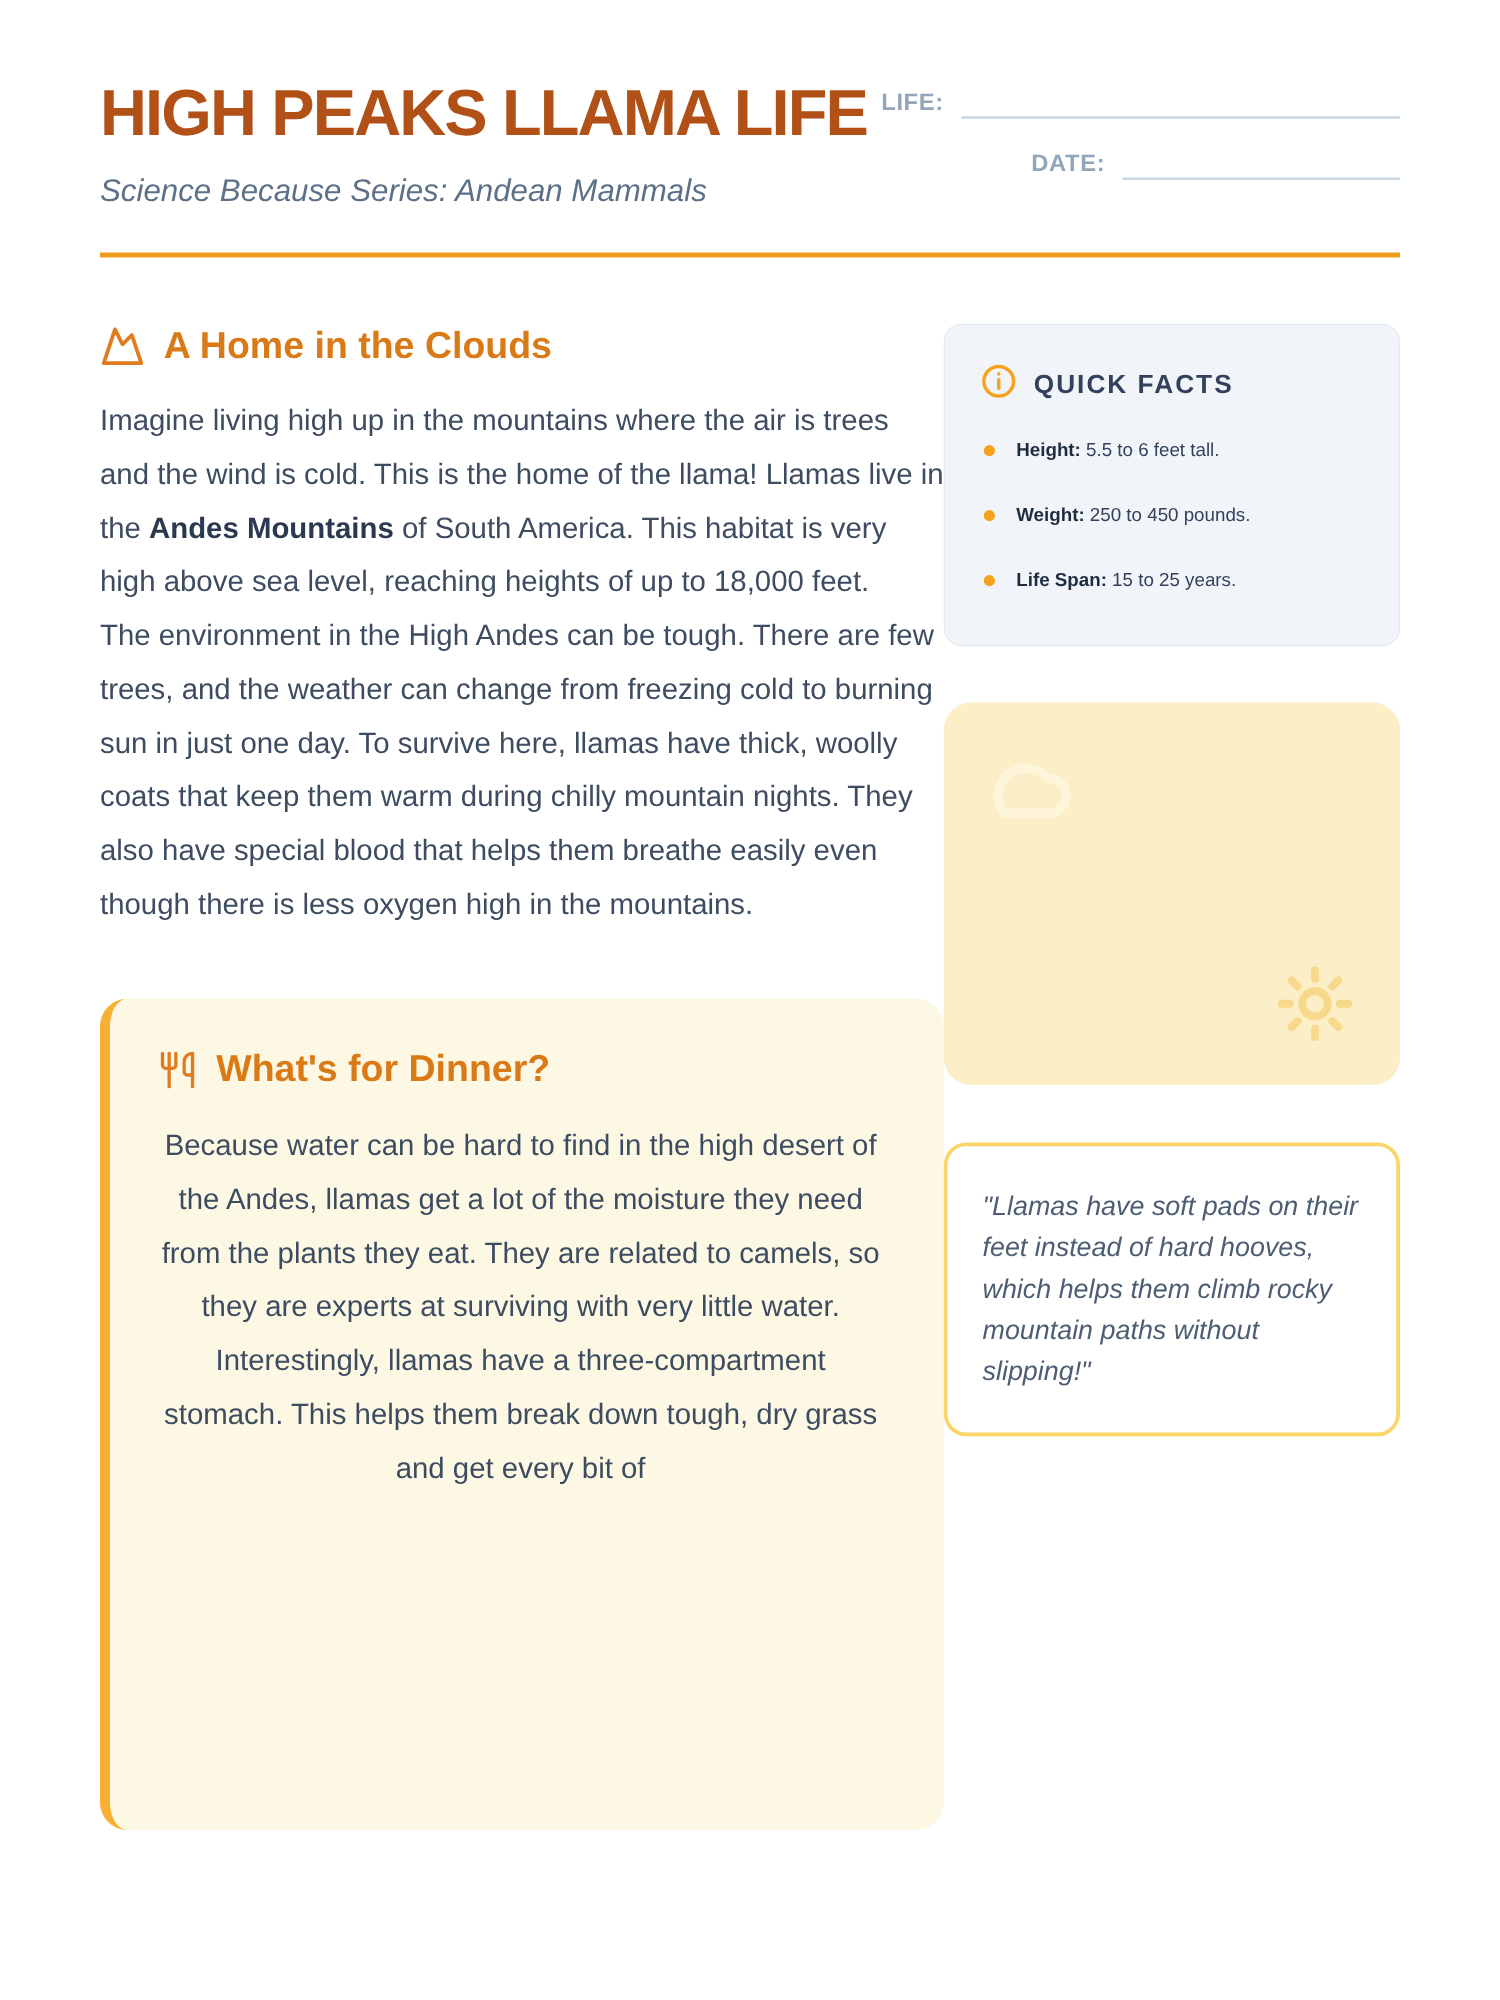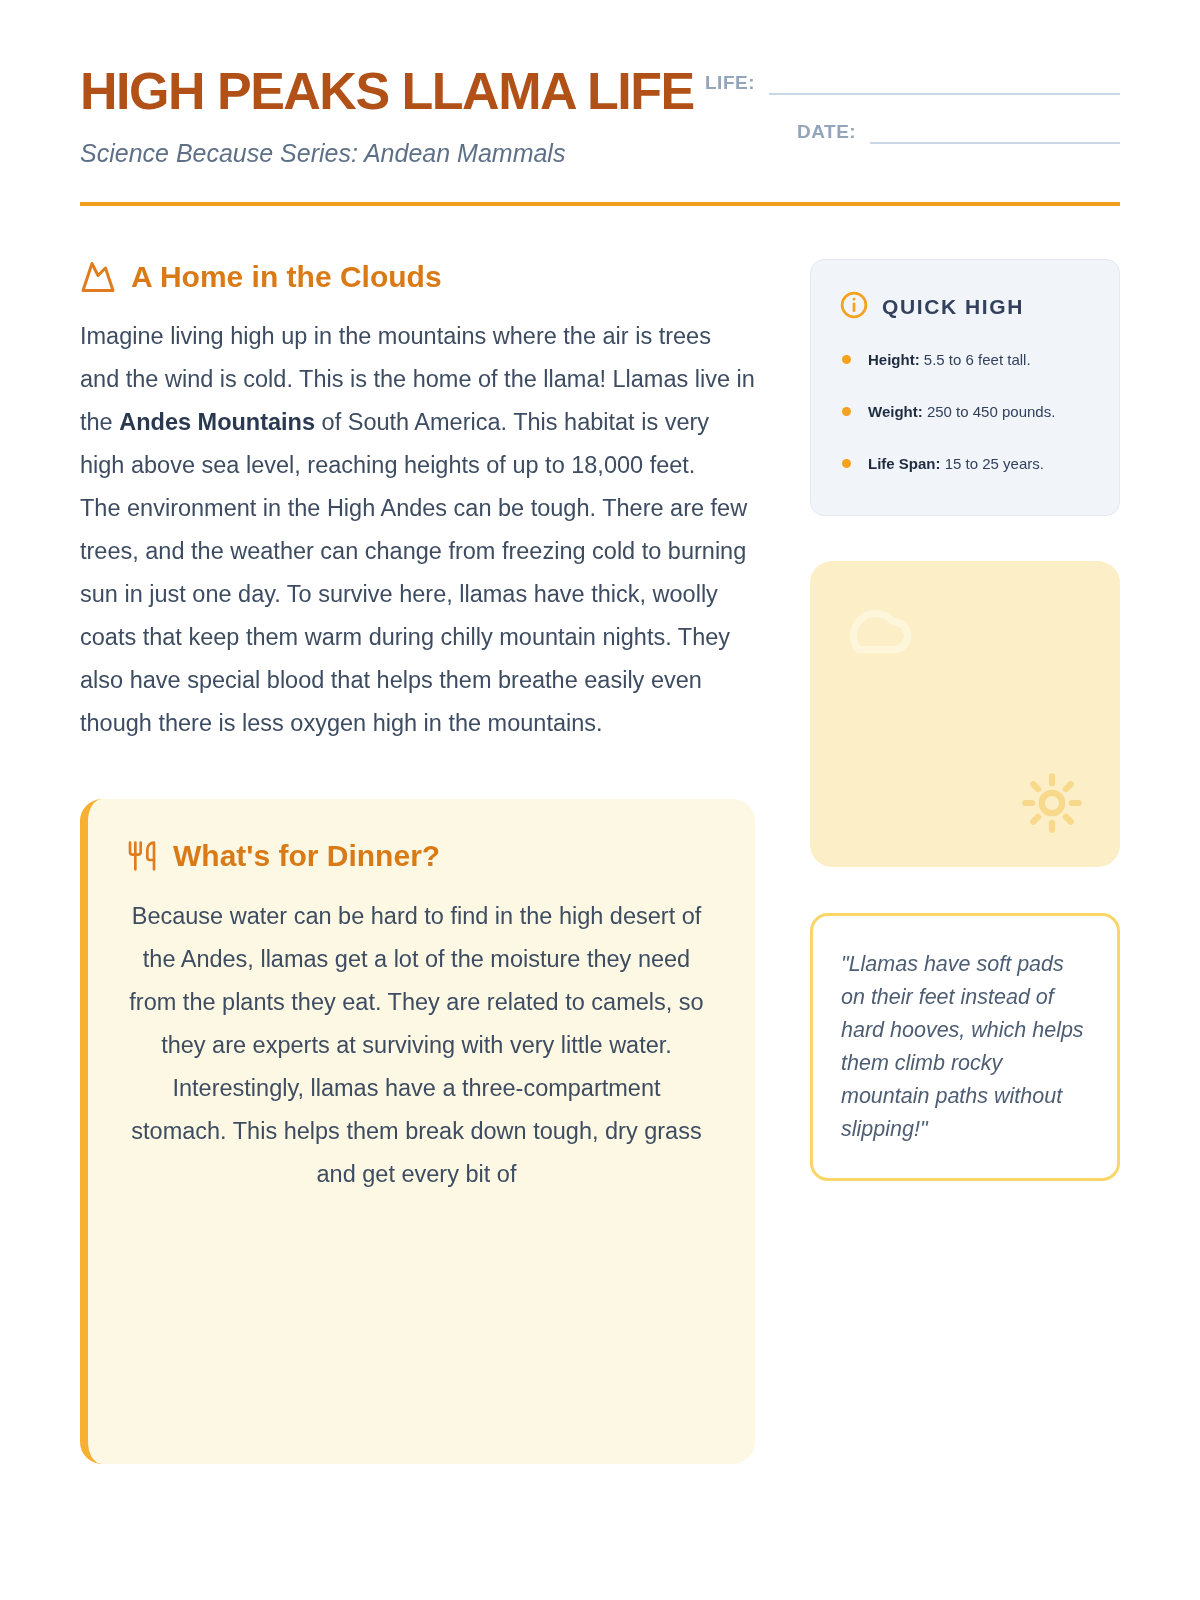--- a/index.html
+++ b/index.html
@@ -18,26 +18,26 @@
     line-height:1.05; color:#b25117; white-space:nowrap;
   }
   .subtitle {
     margin:20px 0 0; font-style:italic; font-weight:500;
     font-size:25px; color:#5d7087;
   }
   .header-right { width:415px; flex:0 0 415px; padding-top:8px; }
   .field-row { display:flex; align-items:flex-end; }
   .field-label { font-weight:700; font-size:19px; letter-spacing:0.5px; color:#93a5bb; line-height:1.2; }
   .field-line { flex:1; margin-left:14px; height:12px; border-bottom:2px solid #c9d6e4; }
-  .date-row { margin-top:26px; margin-left:92px; }
+  .date-row { margin-top:26px; margin-left:120px; }
 
   hr.rule { border:none; border-top:4px solid #f09d1c; margin:34px 0 0 0; }
 
   
-  .columns { display:flex; gap:55px; margin-top:53px; }
+  .columns { display:flex; margin-top:53px; }
   .left-col { width:675px; flex:0 0 675px; }
   .right-col { flex:1; min-width:0; }
 
   .section-title {
     display:flex; align-items:center; gap:15px;
     margin:0 0 20px 0; font-size:30px; font-weight:700; color:#d97a16;
   }
   .section-title .icon { flex:0 0 auto; display:inline-flex; }
 
   .body-text p { margin:0; font-size:23.5px; line-height:43px; color:#3d4c61; }
@@ -152,21 +152,21 @@
 
       <div class="facts-box">
         <h3 class="facts-title">
           <span class="icon">
             <svg width="30" height="30" viewBox="0 0 24 24" fill="none" stroke="#f6a21e" stroke-width="2.2" stroke-linecap="round">
                 <circle cx="12" cy="12" r="9.5"></circle>
                 <line x1="12" y1="11" x2="12" y2="16.5"></line>
                 <line x1="12" y1="7.2" x2="12" y2="7.3"></line>
               </svg>
           </span>
-          <span>QUICK HIGH</span>
+          <span>QUICK FACTS</span>
         </h3>
         <ul class="facts-list" id="facts-list">
             <li><strong>Height:</strong> 5.5 to 6 feet tall.</li>
             <li><strong>Weight:</strong> 250 to 450 pounds.</li>
             <li><strong>Life Span:</strong> 15 to 25 years.</li>
           </ul>
       </div>
 
       <div class="image-placeholder">
         <span class="cloud-icon">

